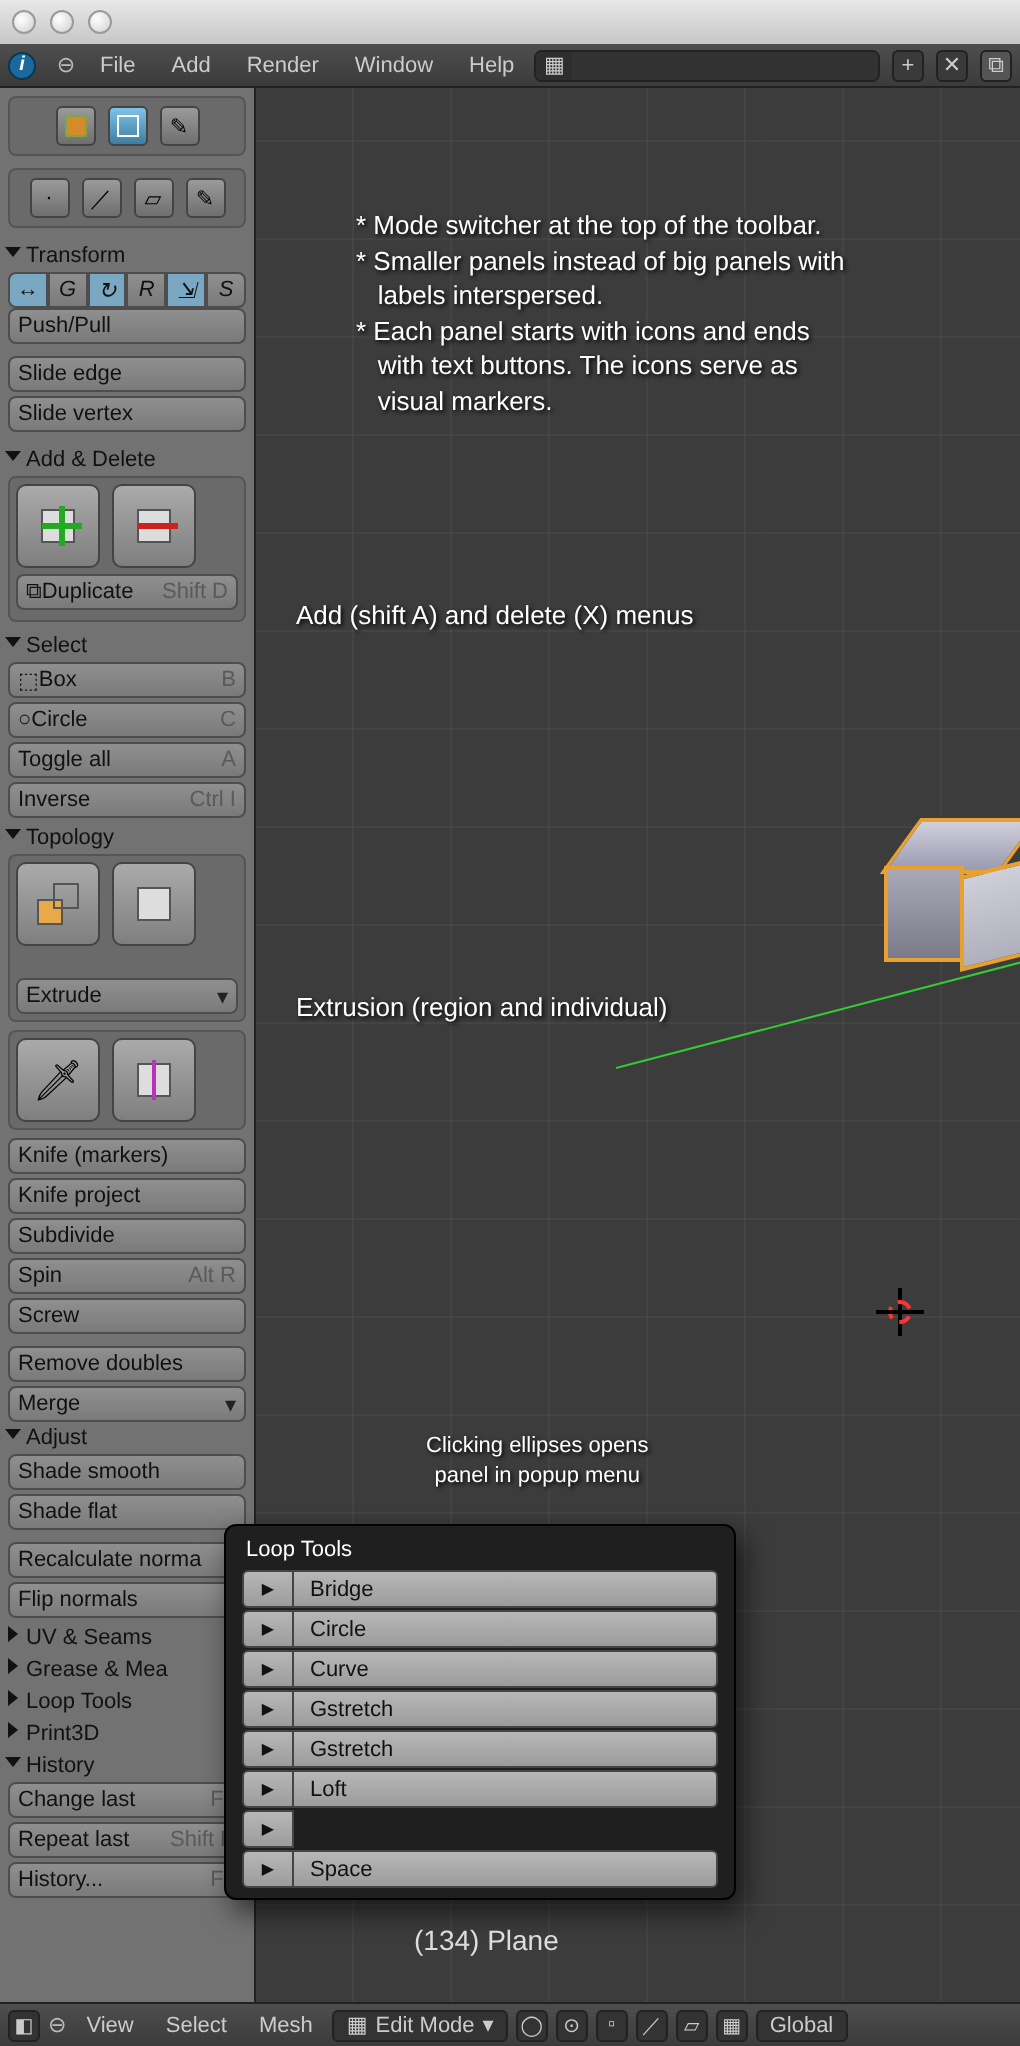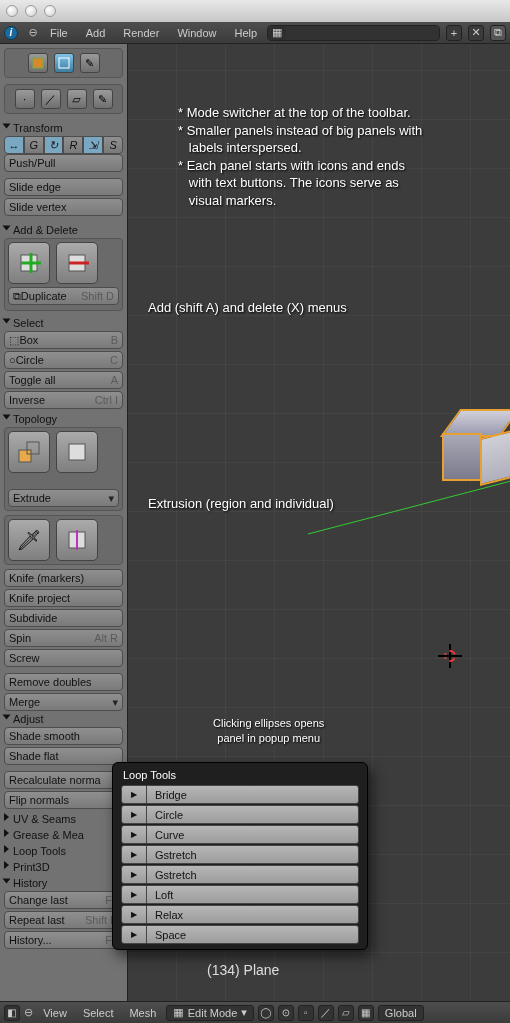--- a/index.html
+++ b/index.html
@@ -368,21 +368,20 @@
   <div class="prow">
       <span class="picon">▶</span>
       <span class="ptxt">Gstretch</span>
     </div>
   <div class="prow">
       <span class="picon">▶</span>
       <span class="ptxt">Loft</span>
     </div>
   <div class="prow">
       <span class="picon">▶</span>
-      <span class="ptxt">Relax</span>
     </div>
   <div class="prow">
       <span class="picon">▶</span>
       <span class="ptxt">Space</span>
     </div>
 </div>
 
 <div class="plane-label">(134) Plane</div>
 
 <div class="statusbar">

